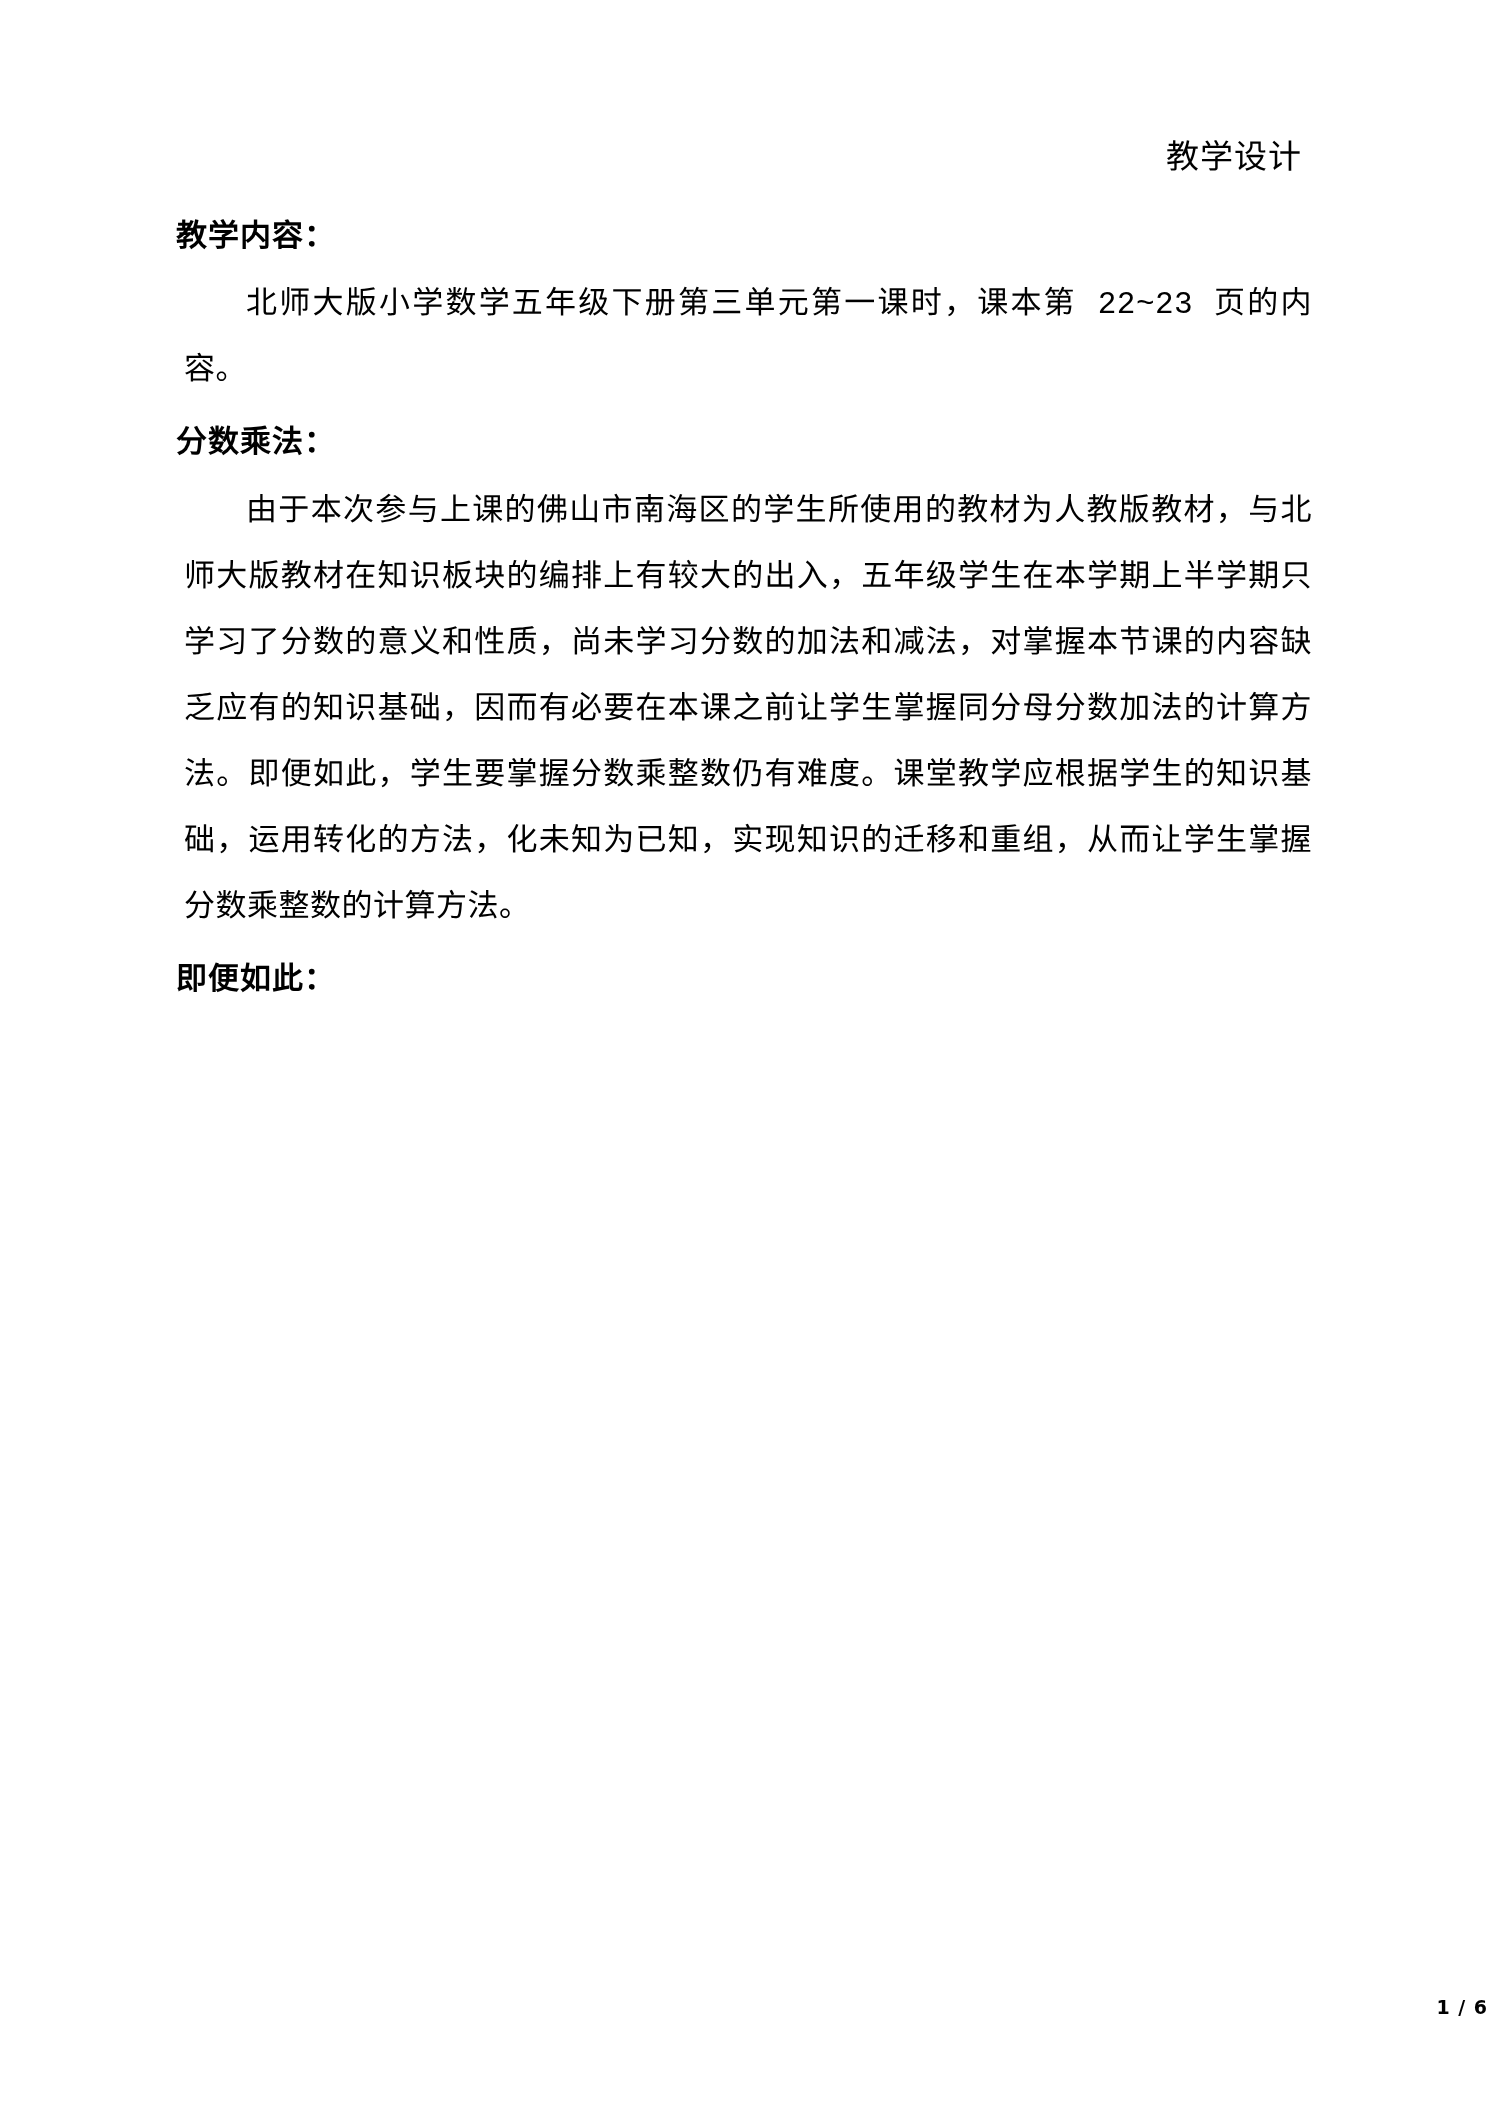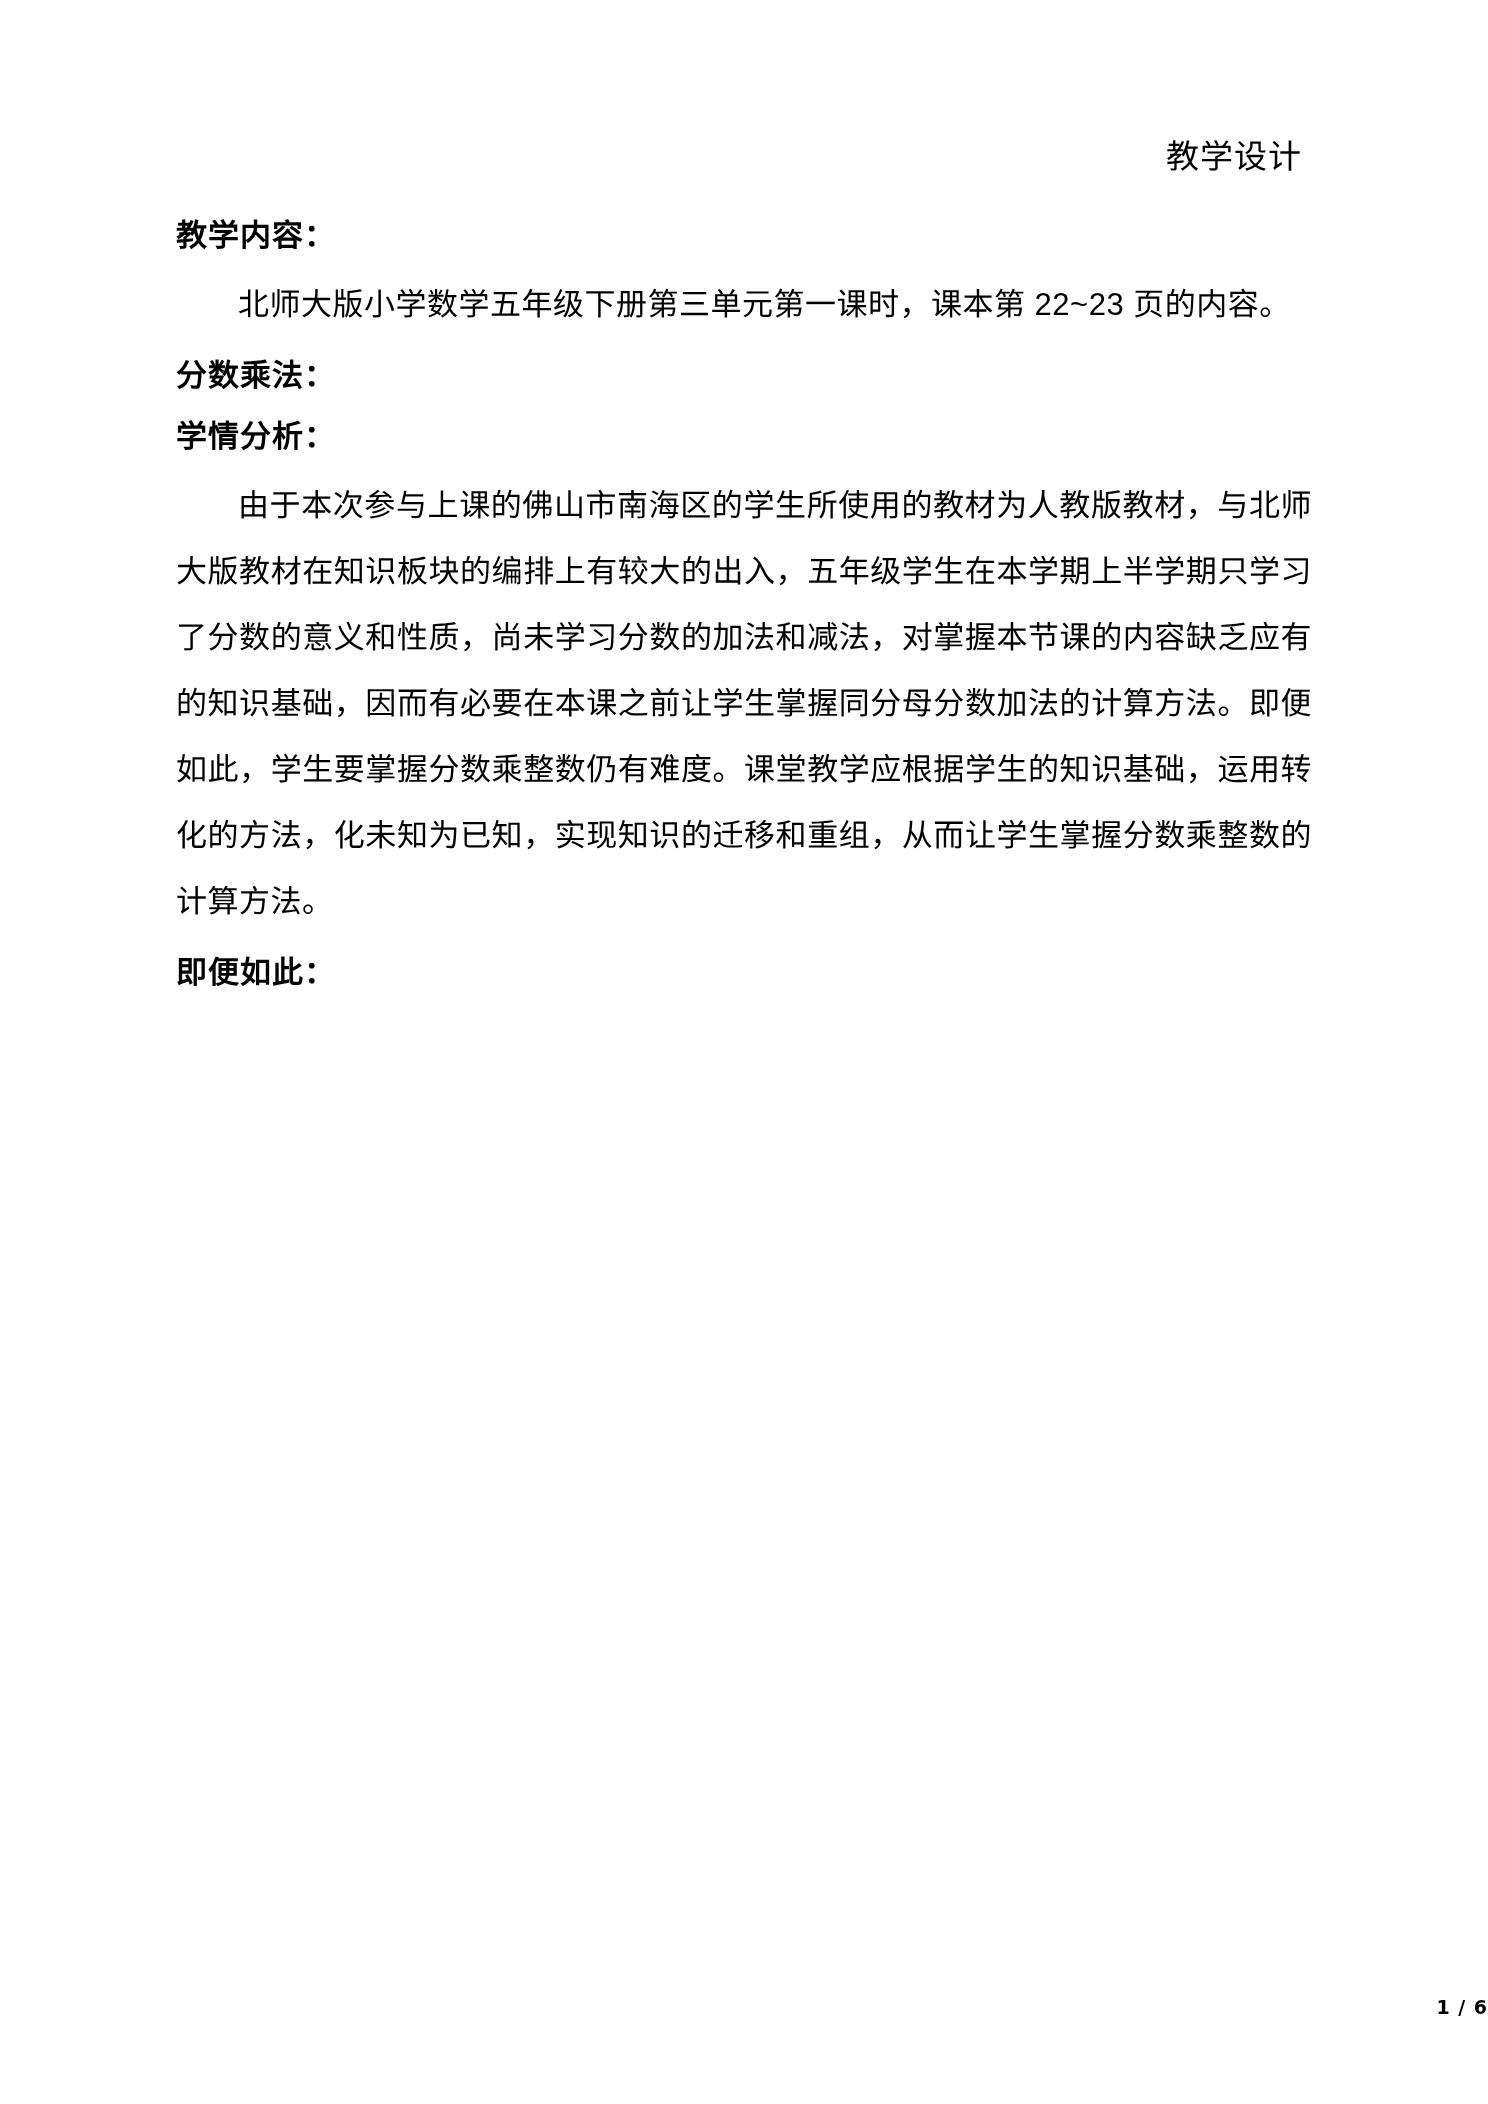--- a/index.html
+++ b/index.html
@@ -49,27 +49,27 @@
   }
   .section-heading {
     font-family: "DejaVu Sans", "Liberation Sans", sans-serif;
     font-weight: bold;
     font-size: 31px;
     line-height: 1.5;
     letter-spacing: 1px;
     margin: 0 0 14px 0;
   }
   .body-para {
-    font-family: Liberation Sans, sans-serif;
+    font-family: Liberation Mono, monospace;
     font-size: 31px;
     line-height: 66px;
     text-align: justify;
     text-justify: inter-ideograph;
     text-indent: 62px;
-    margin: 0 0 18px 0;
+    margin: 0 0 18px 8px;
     letter-spacing: 0.5px;
   }
   .body-para:last-child {
     margin-bottom: 0;
   }
   .block {
     margin-bottom: 14px;
   }
   .footer {
     position: absolute;
@@ -97,21 +97,20 @@
     <div class="block">
       <div class="section-heading">教学内容：</div>
       <p class="body-para">北师大版小学数学五年级下册第三单元第一课时，课本第 22~23 页的内容。</p>
     </div>
 
     <div class="block">
       <div class="section-heading">分数乘法：</div>
     </div>
 
     <div class="block">
-      <div class="section-heading">学情分析：</div>
       <p class="body-para">由于本次参与上课的佛山市南海区的学生所使用的教材为人教版教材，与北师大版教材在知识板块的编排上有较大的出入，五年级学生在本学期上半学期只学习了分数的意义和性质，尚未学习分数的加法和减法，对掌握本节课的内容缺乏应有的知识基础，因而有必要在本课之前让学生掌握同分母分数加法的计算方法。即便如此，学生要掌握分数乘整数仍有难度。课堂教学应根据学生的知识基础，运用转化的方法，化未知为已知，实现知识的迁移和重组，从而让学生掌握分数乘整数的计算方法。</p>
     </div>
 
     <div class="block">
       <div class="section-heading">即便如此：</div>
     </div>
 
   </div>
 
   <div class="footer">1 / 6</div>

